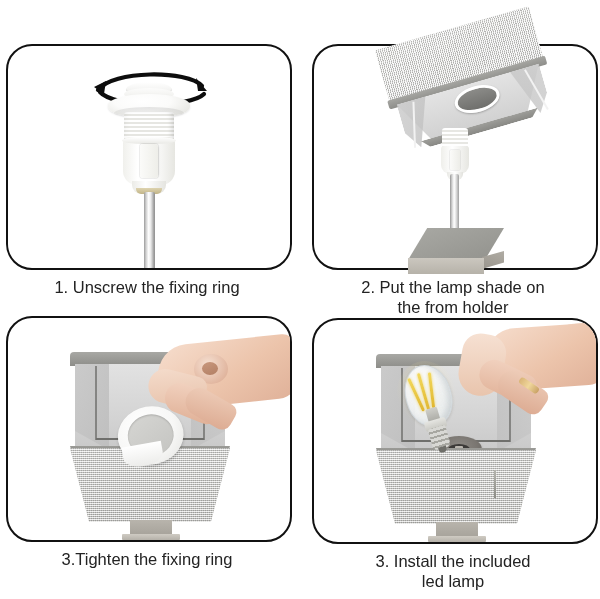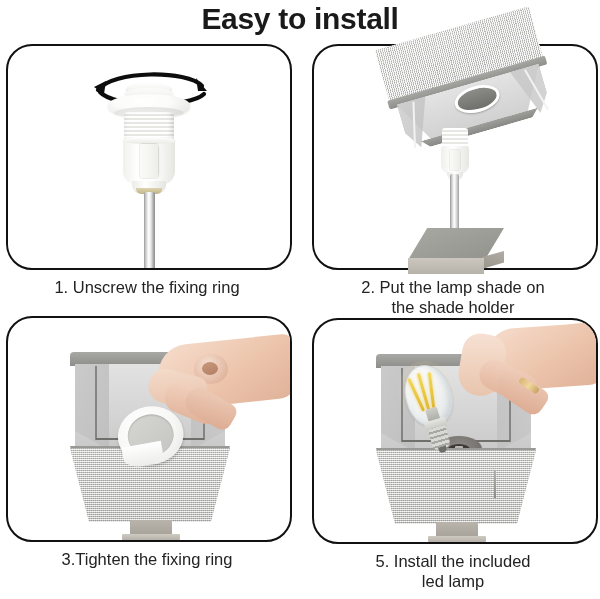--- a/index.html
+++ b/index.html
@@ -454,21 +454,20 @@
   .bulb-lead{
     position:absolute;left:25px;top:88px;width:2px;height:28px;
     background:linear-gradient(180deg,#b4b4ae,#8d8d87);
   }
 </style>
 </head>
 <body>
 
 <div class="page">
 
-  <div class="title">Easy to install</div>
 
   <div class="steps">
 
     <div class="step s1">
       <div class="panel">
         <div class="p1-stage">
 
           <svg class="rot-arrow" viewBox="0 0 130 50">
             <path d="M12 30 C 26 10, 102 10, 116 26" fill="none" stroke="#0d0d0d" stroke-width="4.2" stroke-linecap="round"></path>
             <path d="M121 31 L 110 18 L 112 31 Z" fill="#0d0d0d"></path>
@@ -523,21 +522,21 @@
           <div class="pole2"></div>
           <div class="poleknob"></div>
           <div class="base2-top"></div>
           <div class="base2-side"></div>
           <div class="base2-front"></div>
 
         </div>
       </div>
       <div class="caption">
         <div>2. Put the lamp shade on</div>
-        <div>the shade holder</div>
+        <div>the from holder</div>
       </div>
     </div>
 
     <div class="step s3">
       <div class="panel">
         <div class="p34-stage">
 
           <div class="shade-box">
             <div class="sb-rim"></div>
             <div class="sb-interior"></div>
@@ -617,19 +616,19 @@
             <div class="h4-back"></div>
             <div class="h4-thumb"></div>
             <div class="h4-idx"></div>
             <div class="h4-mid"></div>
             <div class="h4-ringband"></div>
           </div>
 
         </div>
       </div>
       <div class="caption">
-        <div>5. Install the included</div>
+        <div>3. Install the included</div>
         <div>led lamp</div>
       </div>
     </div>
 
   </div>
 </div>
 
 </body></html>

